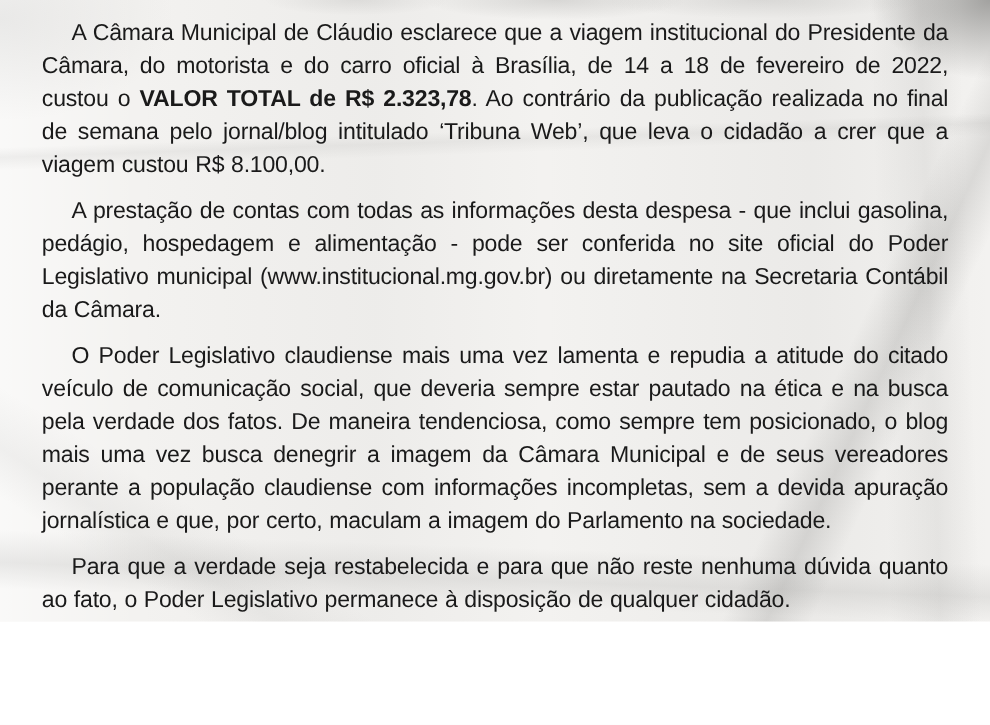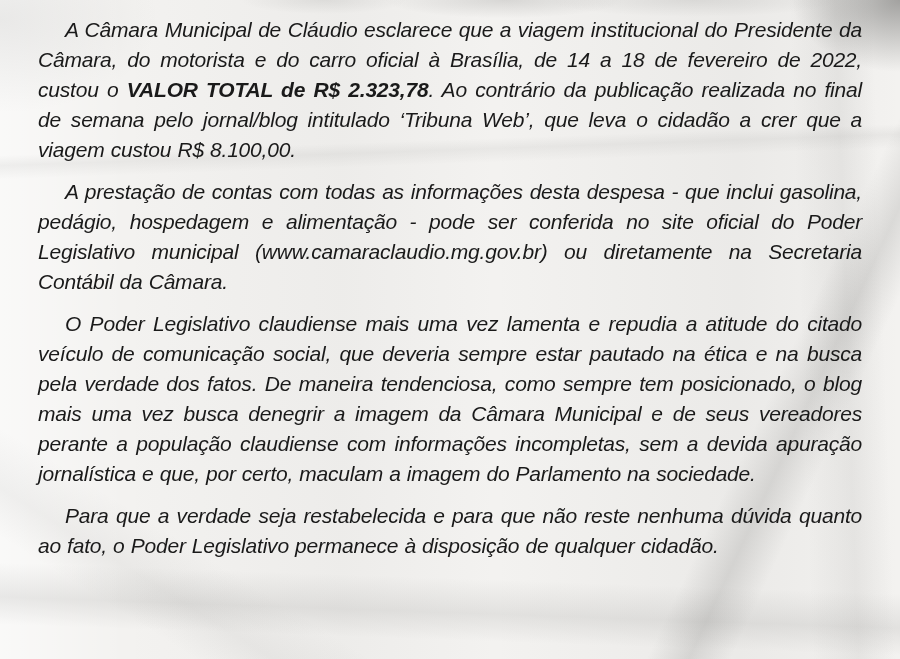--- a/index.html
+++ b/index.html
@@ -11,21 +11,21 @@
   }
 
   body {
     font-family: "Liberation Sans", "DejaVu Sans", sans-serif;
   }
 
   
   .paper {
     position: relative;
     width: 900px;
-    height: 659px;
+    height: 565px;
     background-color: var(--paper, #f3f2f0);
     background-image:
       
       radial-gradient(150px 100px at 100% 0%, rgba(88,88,86,0.52), rgba(88,88,86,0) 72%),
       
       linear-gradient(115deg, rgba(0,0,0,0) 79%, rgba(90,90,88,0.16) 82.5%, rgba(0,0,0,0) 86%),
       
       radial-gradient(170px 26px at 56% 0%, rgba(118,118,116,0.22), rgba(0,0,0,0) 70%),
       radial-gradient(210px 24px at 77% 0%, rgba(118,118,116,0.16), rgba(0,0,0,0) 70%),
       radial-gradient(120px 20px at 36% 0%, rgba(118,118,116,0.14), rgba(0,0,0,0) 70%),
@@ -37,21 +37,20 @@
       linear-gradient(88deg, rgba(0,0,0,0) 88%, rgba(120,120,118,0.10) 93%, rgba(0,0,0,0) 97%),
       
       linear-gradient(2deg, rgba(0,0,0,0) 5%, rgba(112,112,110,0.13) 9%, rgba(0,0,0,0) 14%),
       
       linear-gradient(32deg, rgba(0,0,0,0) 10%, rgba(120,120,118,0.08) 14%, rgba(0,0,0,0) 19%),
       
       linear-gradient(90deg,
         rgba(255,255,255,0.55) 0%, rgba(0,0,0,0) 14%,
         rgba(128,128,126,0.05) 38%, rgba(0,0,0,0) 55%,
         rgba(128,128,126,0.07) 82%, rgba(0,0,0,0) 100%);
-    font-style: italic;
   }
 
   .content {
     position: relative;
     padding: 15px 38px 0 38px;
     color: var(--ink, #1a1a1a);
   }
 
   .para {
     font-size: 21px;
@@ -69,20 +68,20 @@
 </style>
 </head>
 <body>
 
 <main class="paper">
   <section class="content">
 
     <p class="para"><span>A Câmara Municipal de Cláudio esclarece que a viagem institucional do Presidente da Câmara, do motorista e do carro oficial à Brasília, de 14 a 18 de fevereiro de 2022, custou o </span><strong>VALOR TOTAL de R$ 2.323,78</strong><span>. Ao contrário da publicação realizada no final de semana pelo jornal/blog intitulado ‘Tribuna Web’, que leva o cidadão a crer que a viagem custou R$ 8.100,00.</span></p>
 
 
-    <p class="para"><span>A prestação de contas com todas as informações desta despesa - que inclui gasolina, pedágio, hospedagem e alimentação - pode ser conferida no site oficial do Poder Legislativo municipal (</span><span>www.camaraclaudio.mg.gov.br</span><span>) ou diretamente na Secretaria Contábil da Câmara.</span></p>
+    <p class="para"><span>A prestação de contas com todas as informações desta despesa - que inclui gasolina, pedágio, hospedagem e alimentação - pode ser conferida no site oficial do Poder Legislativo municipal (</span><span>www.institucional.mg.gov.br</span><span>) ou diretamente na Secretaria Contábil da Câmara.</span></p>
 
     <p class="para"><span>O Poder Legislativo claudiense mais uma vez lamenta e repudia a atitude do citado veículo de comunicação social, que deveria sempre estar pautado na ética e na busca pela verdade dos fatos. De maneira tendenciosa, como sempre tem posicionado, o blog mais uma vez busca denegrir a imagem da Câmara Municipal e de seus vereadores perante a população claudiense com informações incompletas, sem a devida apuração jornalística e que, por certo, maculam a imagem do Parlamento na sociedade.</span></p>
 
     <p class="para"><span>Para que a verdade seja restabelecida e para que não reste nenhuma dúvida quanto ao fato, o Poder Legislativo permanece à disposição de qualquer cidadão.</span></p>
 
   </section>
 </main>
 
 </body></html>

